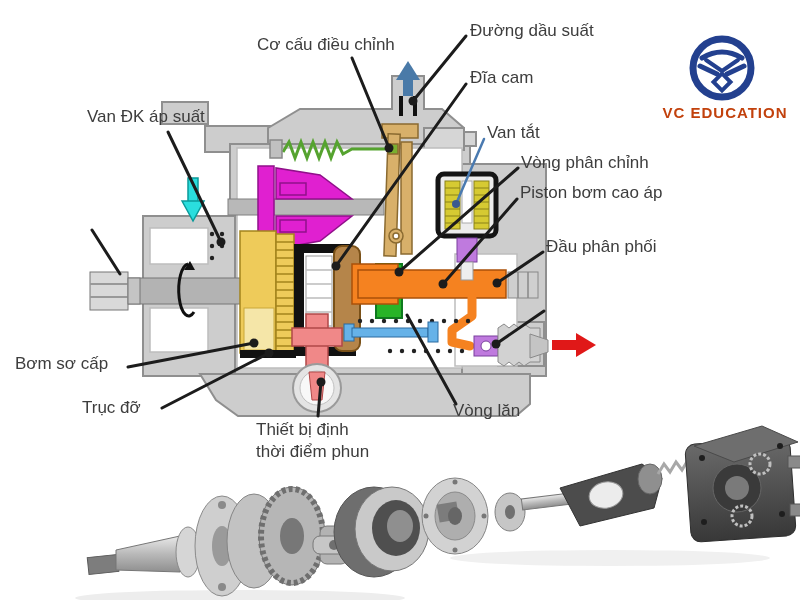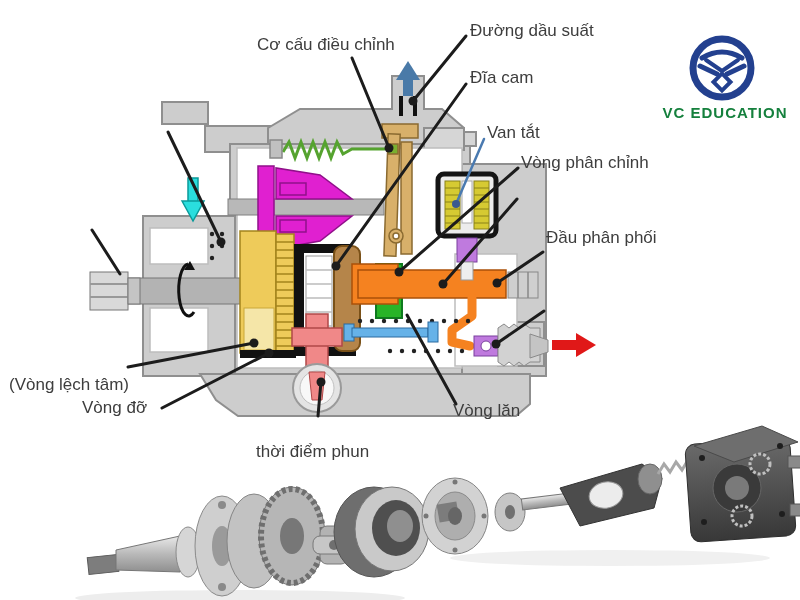--- a/index.html
+++ b/index.html
@@ -8,21 +8,21 @@
     font-family:"Liberation Sans", sans-serif;
     margin-top:16px;
   }
   #diagram-svg{position:absolute;left:0;top:0;}
   .lbl{
     position:absolute;font-size:17px;line-height:21px;color:#3d3d3d;
     white-space:nowrap;font-weight:normal;
   }
   #logo-text{
     position:absolute;left:652px;top:88px;width:146px;text-align:center;
-    font-size:15px;font-weight:bold;letter-spacing:1px;color:#15803d;
+    font-size:15px;font-weight:bold;letter-spacing:1px;color:#c2410c;
   }
 </style>
 </head>
 <body>
 
 <div id="screen">
 
 <svg id="diagram-svg" width="800" height="600" viewBox="0 0 800 600">
   <defs>
     <linearGradient id="metal" x1="0" y1="0" x2="0" y2="1">
@@ -375,21 +375,24 @@
     <path d="M706,44 L722,55 L738,44" stroke-width="4"></path>
     <rect x="716" y="60" width="12" height="12" stroke-width="4" transform="rotate(45 722 66)"></rect>
   </g>
 </svg>
 
 <div class="lbl" style="left:257px;top:18px">Cơ cấu điều chỉnh</div>
 <div class="lbl" style="left:470px;top:4px">Đường dầu suất</div>
 <div class="lbl" style="left:470px;top:51px">Đĩa cam</div>
 <div class="lbl" style="left:487px;top:106px">Van tắt</div>
 <div class="lbl" style="left:521px;top:136px">Vòng phân chỉnh</div>
-<div class="lbl" style="left:546px;top:211px">Đầu phân phối</div>
-<div class="lbl" style="left:9px;top:358px">(Vòng lệch tâm)</div>
-<div class="lbl" style="left:82px;top:381px">Vòng đỡ</div>
+<div class="lbl" style="left:520px;top:166px">Piston bơm cao áp</div>
+<div class="lbl" style="left:87px;top:90px">Van ĐK áp suất</div>
+<div class="lbl" style="left:546px;top:220px">Đầu phân phối</div>
+<div class="lbl" style="left:15px;top:337px">Bơm sơ cấp</div>
+<div class="lbl" style="left:82px;top:381px">Trục đỡ</div>
+<div class="lbl" style="left:256px;top:403px">Thiết bị định</div>
 <div class="lbl" style="left:256px;top:425px">thời điểm phun</div>
 <div class="lbl" style="left:453px;top:384px">Vòng lăn</div>
 
 <div id="logo-text">VC EDUCATION</div>
 
 </div>
 
 </body></html>

